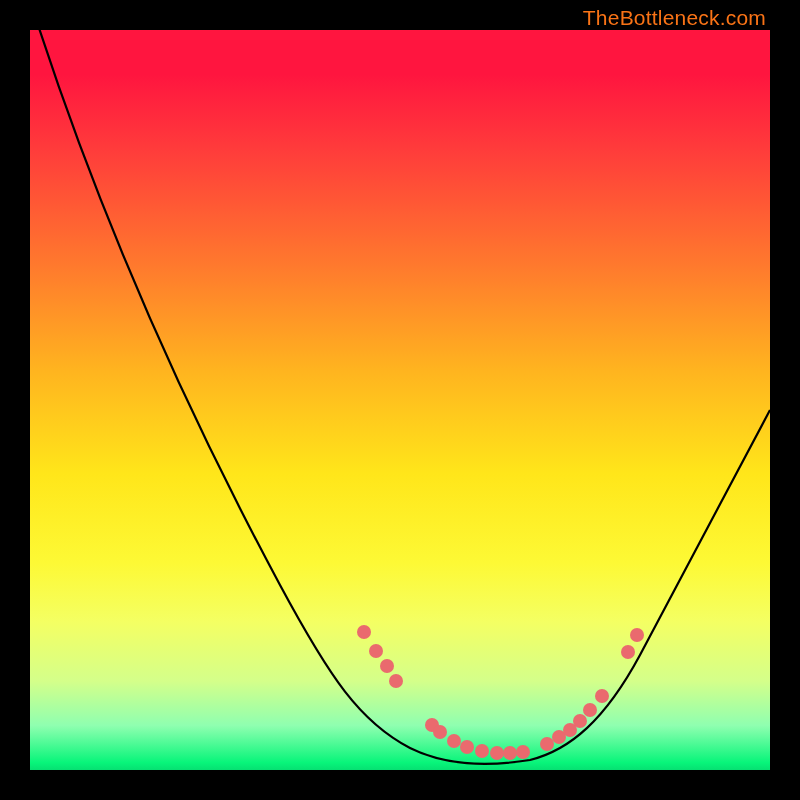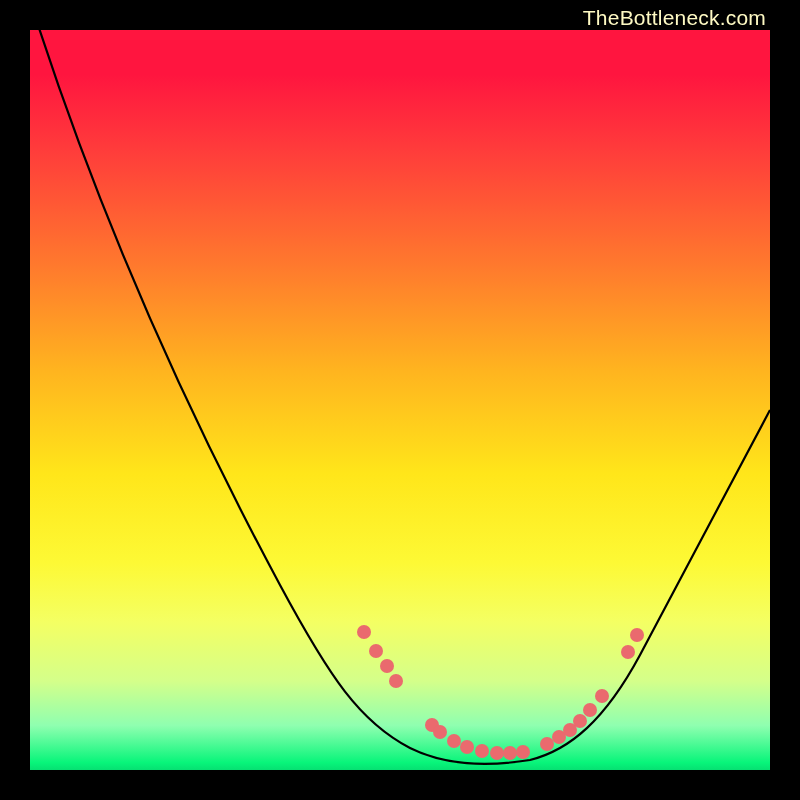--- a/index.html
+++ b/index.html
@@ -46,21 +46,21 @@
       #d4ff8a 88%,
       #8fffb0 94%,
       #08f57a 99%,
       #06e072 100%
     );
   }
   .watermark {
     position: absolute;
     top: 6px;
     right: 34px;
-    color: #fef9c3;
+    color: #f97316;
     font-size: 21px;
     font-weight: 500;
     letter-spacing: 0.2px;
     user-select: none;
   }
   svg.curve {
     position: absolute;
     left: 0;
     top: 0;
   }

